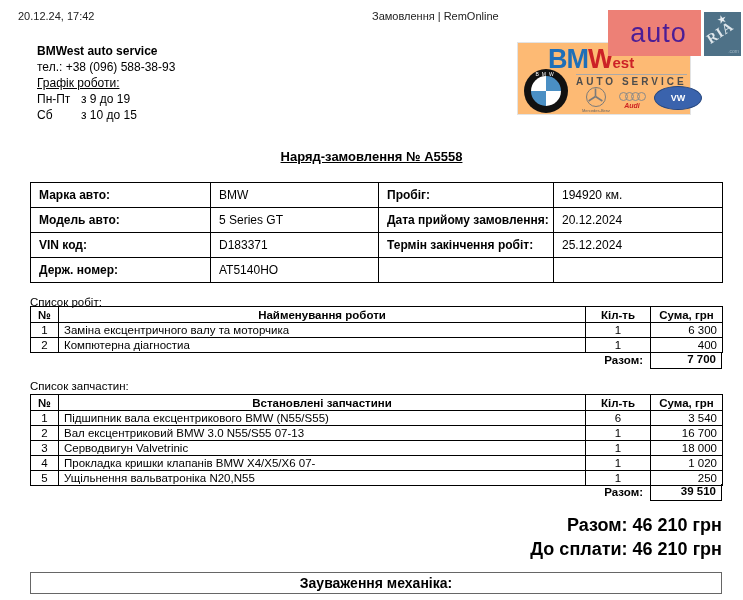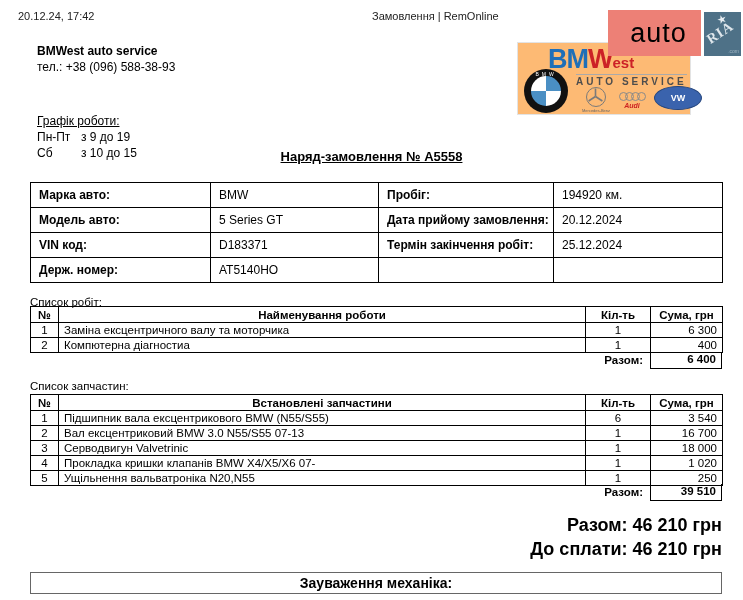--- a/index.html
+++ b/index.html
@@ -6,21 +6,21 @@
   html, body { background: #fff; }
   body { font-family: "Liberation Sans", sans-serif; color: #000; }
   .page { position: relative; width: 743px; height: 600px; background: #fff; overflow: hidden; margin: 0 auto; }
 
   
   .datetime { position: absolute; top: 10px; left: 18px; font-size: 11px; color: #222; }
   .remonline { position: absolute; top: 10px; left: 372px; font-size: 11px; color: #222; }
 
   .auto-logo { position: absolute; top: 10px; left: 608px; width: 93px; height: 46px;
     background: #ed8076; display: flex; align-items: center; justify-content: center; z-index: 3; }
-  .auto-logo span { color: #000000; font-size: 27px; line-height: 1; letter-spacing: 1px; margin-left: 8px; }
+  .auto-logo span { color: #4c1d95; font-size: 27px; line-height: 1; letter-spacing: 1px; margin-left: 8px; }
   .ria-logo { position: absolute; top: 12px; left: 704px; width: 37px; height: 44px;
     background: #4e7187; z-index: 3; overflow: hidden; }
   .ria-star { position: absolute; top: 1px; left: 13px; color: #e8eef2; font-size: 11px; transform: rotate(-20deg); }
   .ria-text { position: absolute; top: 13px; left: 2px; color: #dfe7ec; font-size: 14px; font-weight: bold;
     font-family: "Liberation Serif", serif; transform: rotate(-33deg); letter-spacing: 1px; }
   .ria-com { position: absolute; bottom: 2px; right: 2px; color: #9fb4c2; font-size: 5px; }
 
   
   .brand-box { position: absolute; top: 42px; left: 517px; width: 174px; height: 73px;
     background: #fdba74; border: 1px solid #e3e3e3; z-index: 2; }
@@ -45,21 +45,21 @@
   .audi-rings i { display: block; width: 9px; height: 9px; border: 1.5px solid #8a8a8a; border-radius: 50%; margin-left: -3px; }
   .audi-rings i:first-child { margin-left: 0; }
   .audi-label { font-size: 7px; font-weight: bold; color: #c22; font-style: italic; margin-top: 1px; }
   .vw { position: absolute; top: 43px; left: 136px; width: 48px; height: 24px; border-radius: 50%;
     background: #3a63ad; border: 1px solid #27477e; color: #fff; font-size: 9px; font-weight: bold;
     display: flex; align-items: center; justify-content: center; }
 
   
   .company { position: absolute; top: 43px; left: 37px; font-size: 12px; line-height: 16px; }
   .company .name { font-weight: bold; }
-  .underline { text-decoration: underline; margin-top: 38px; }
+  .underline { text-decoration: underline; }
   .sched-days { display: inline-block; min-width: 44px; }
 
   
   .doc-title { position: absolute; top: 149px; left: 0; width: 100%; text-align: center;
     font-size: 13px; font-weight: bold; text-decoration: underline; }
 
   
   table { border-collapse: collapse; table-layout: fixed; }
   .info-table { position: absolute; top: 182px; left: 30px; width: 692px; }
   .info-table td { border: 1px solid #000; height: 25px; font-size: 12px; padding: 0 8px;
@@ -223,21 +223,21 @@
       <tr>
         <td class="c">2</td>
         <td>Компютерна діагностиа</td>
         <td class="c">1</td>
         <td class="r">400</td>
       </tr>
     </tbody>
   </table>
   <div class="total-row works-total">
     <div class="total-label">Разом:</div>
-    <div class="total-value">6 400</div>
+    <div class="total-value">7 700</div>
   </div>
 
   <div class="section-label lbl-parts">Список запчастин:</div>
   <table class="list-table parts-table">
     <colgroup>
         <col style="width:28px">
         <col style="width:527px">
         <col style="width:65px">
         <col style="width:72px">
       </colgroup>

